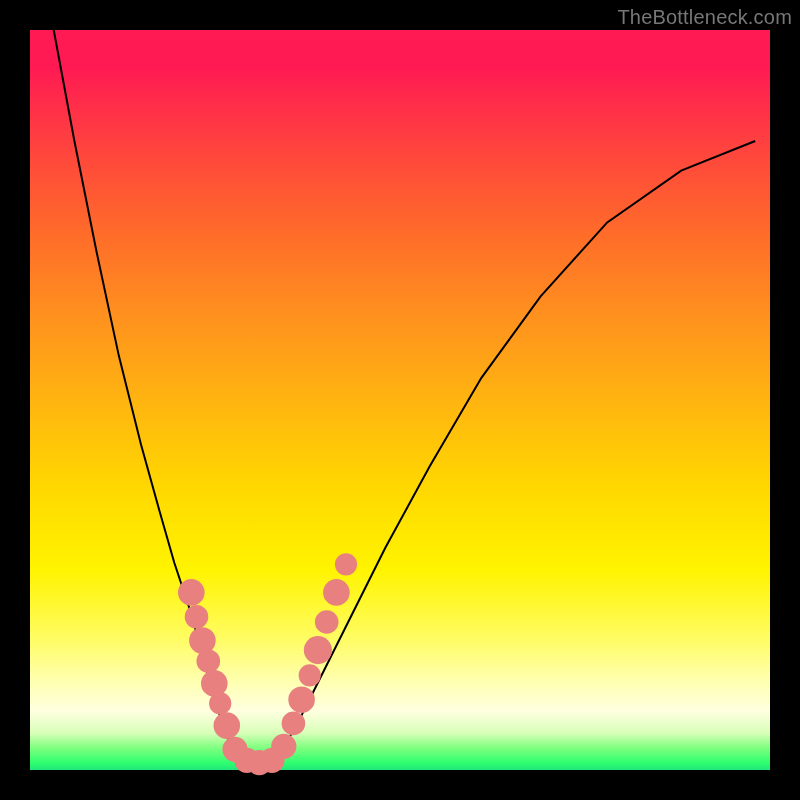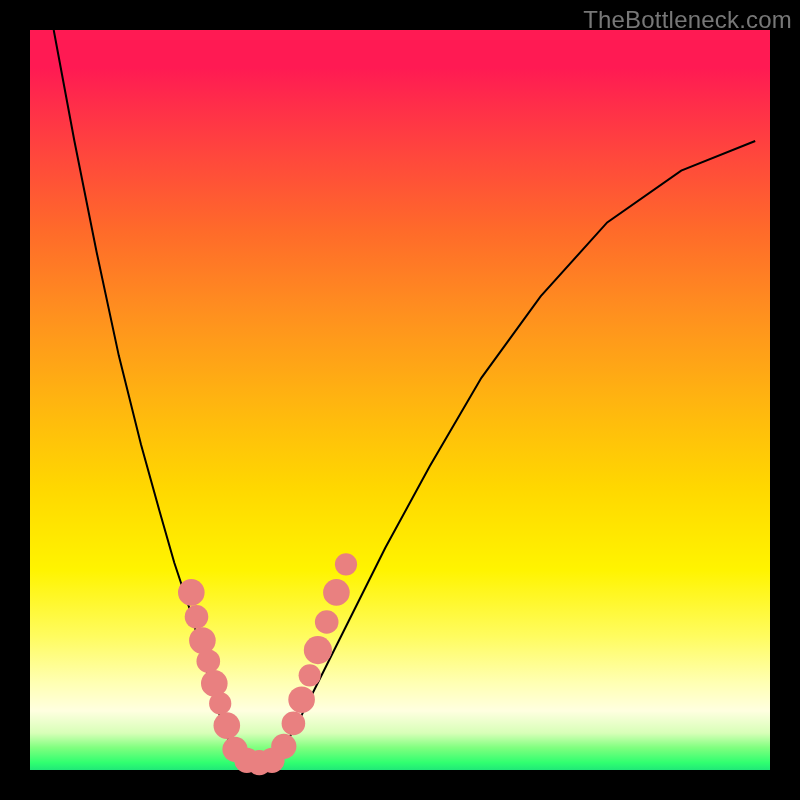--- a/index.html
+++ b/index.html
@@ -38,21 +38,21 @@
       #d8ffb8 95%,
       #7fff7f 97%,
       #30ff70 99%,
       #20e878 100%);
   }
   .watermark {
     position: absolute;
     top: 6px;
     right: 8px;
     color: #777;
-    font-size: 24px;
+    font-size: 20px;
     letter-spacing: 0.2px;
     user-select: none;
   }
   svg.curve {
     position: absolute;
     left: 0; top: 0;
     width: 740px; height: 740px;
     overflow: visible;
   }
   .bead {

